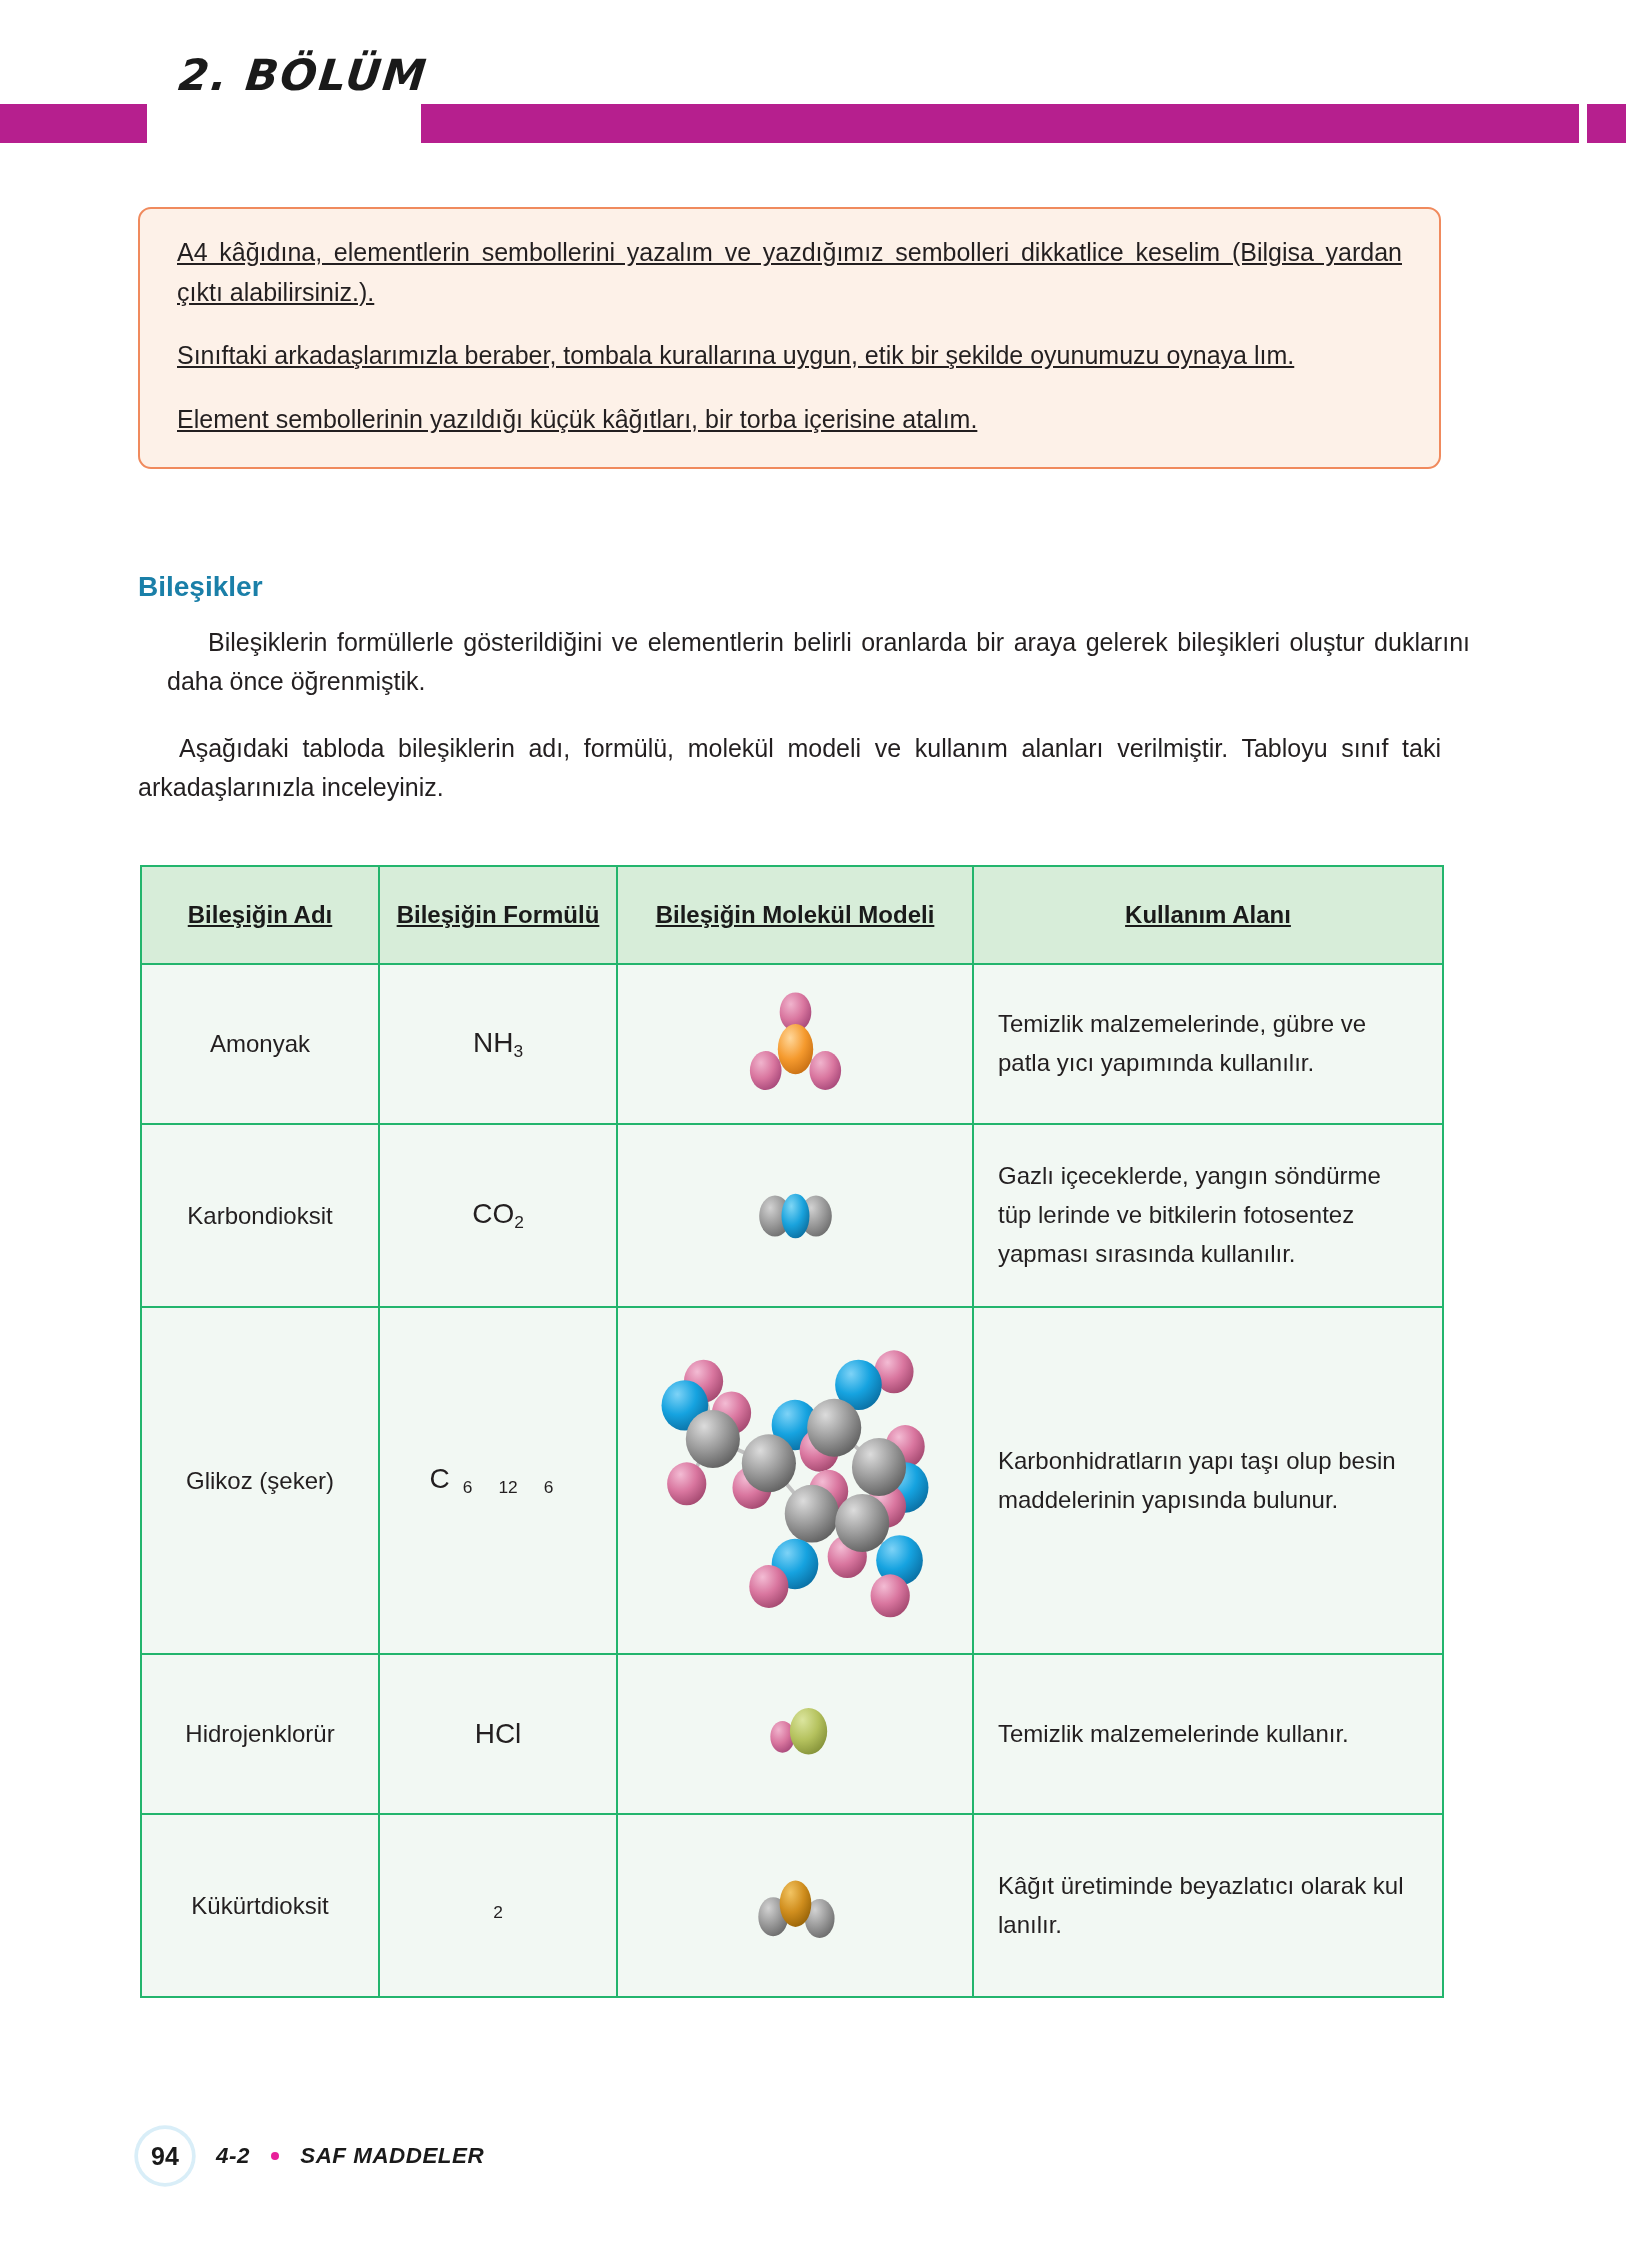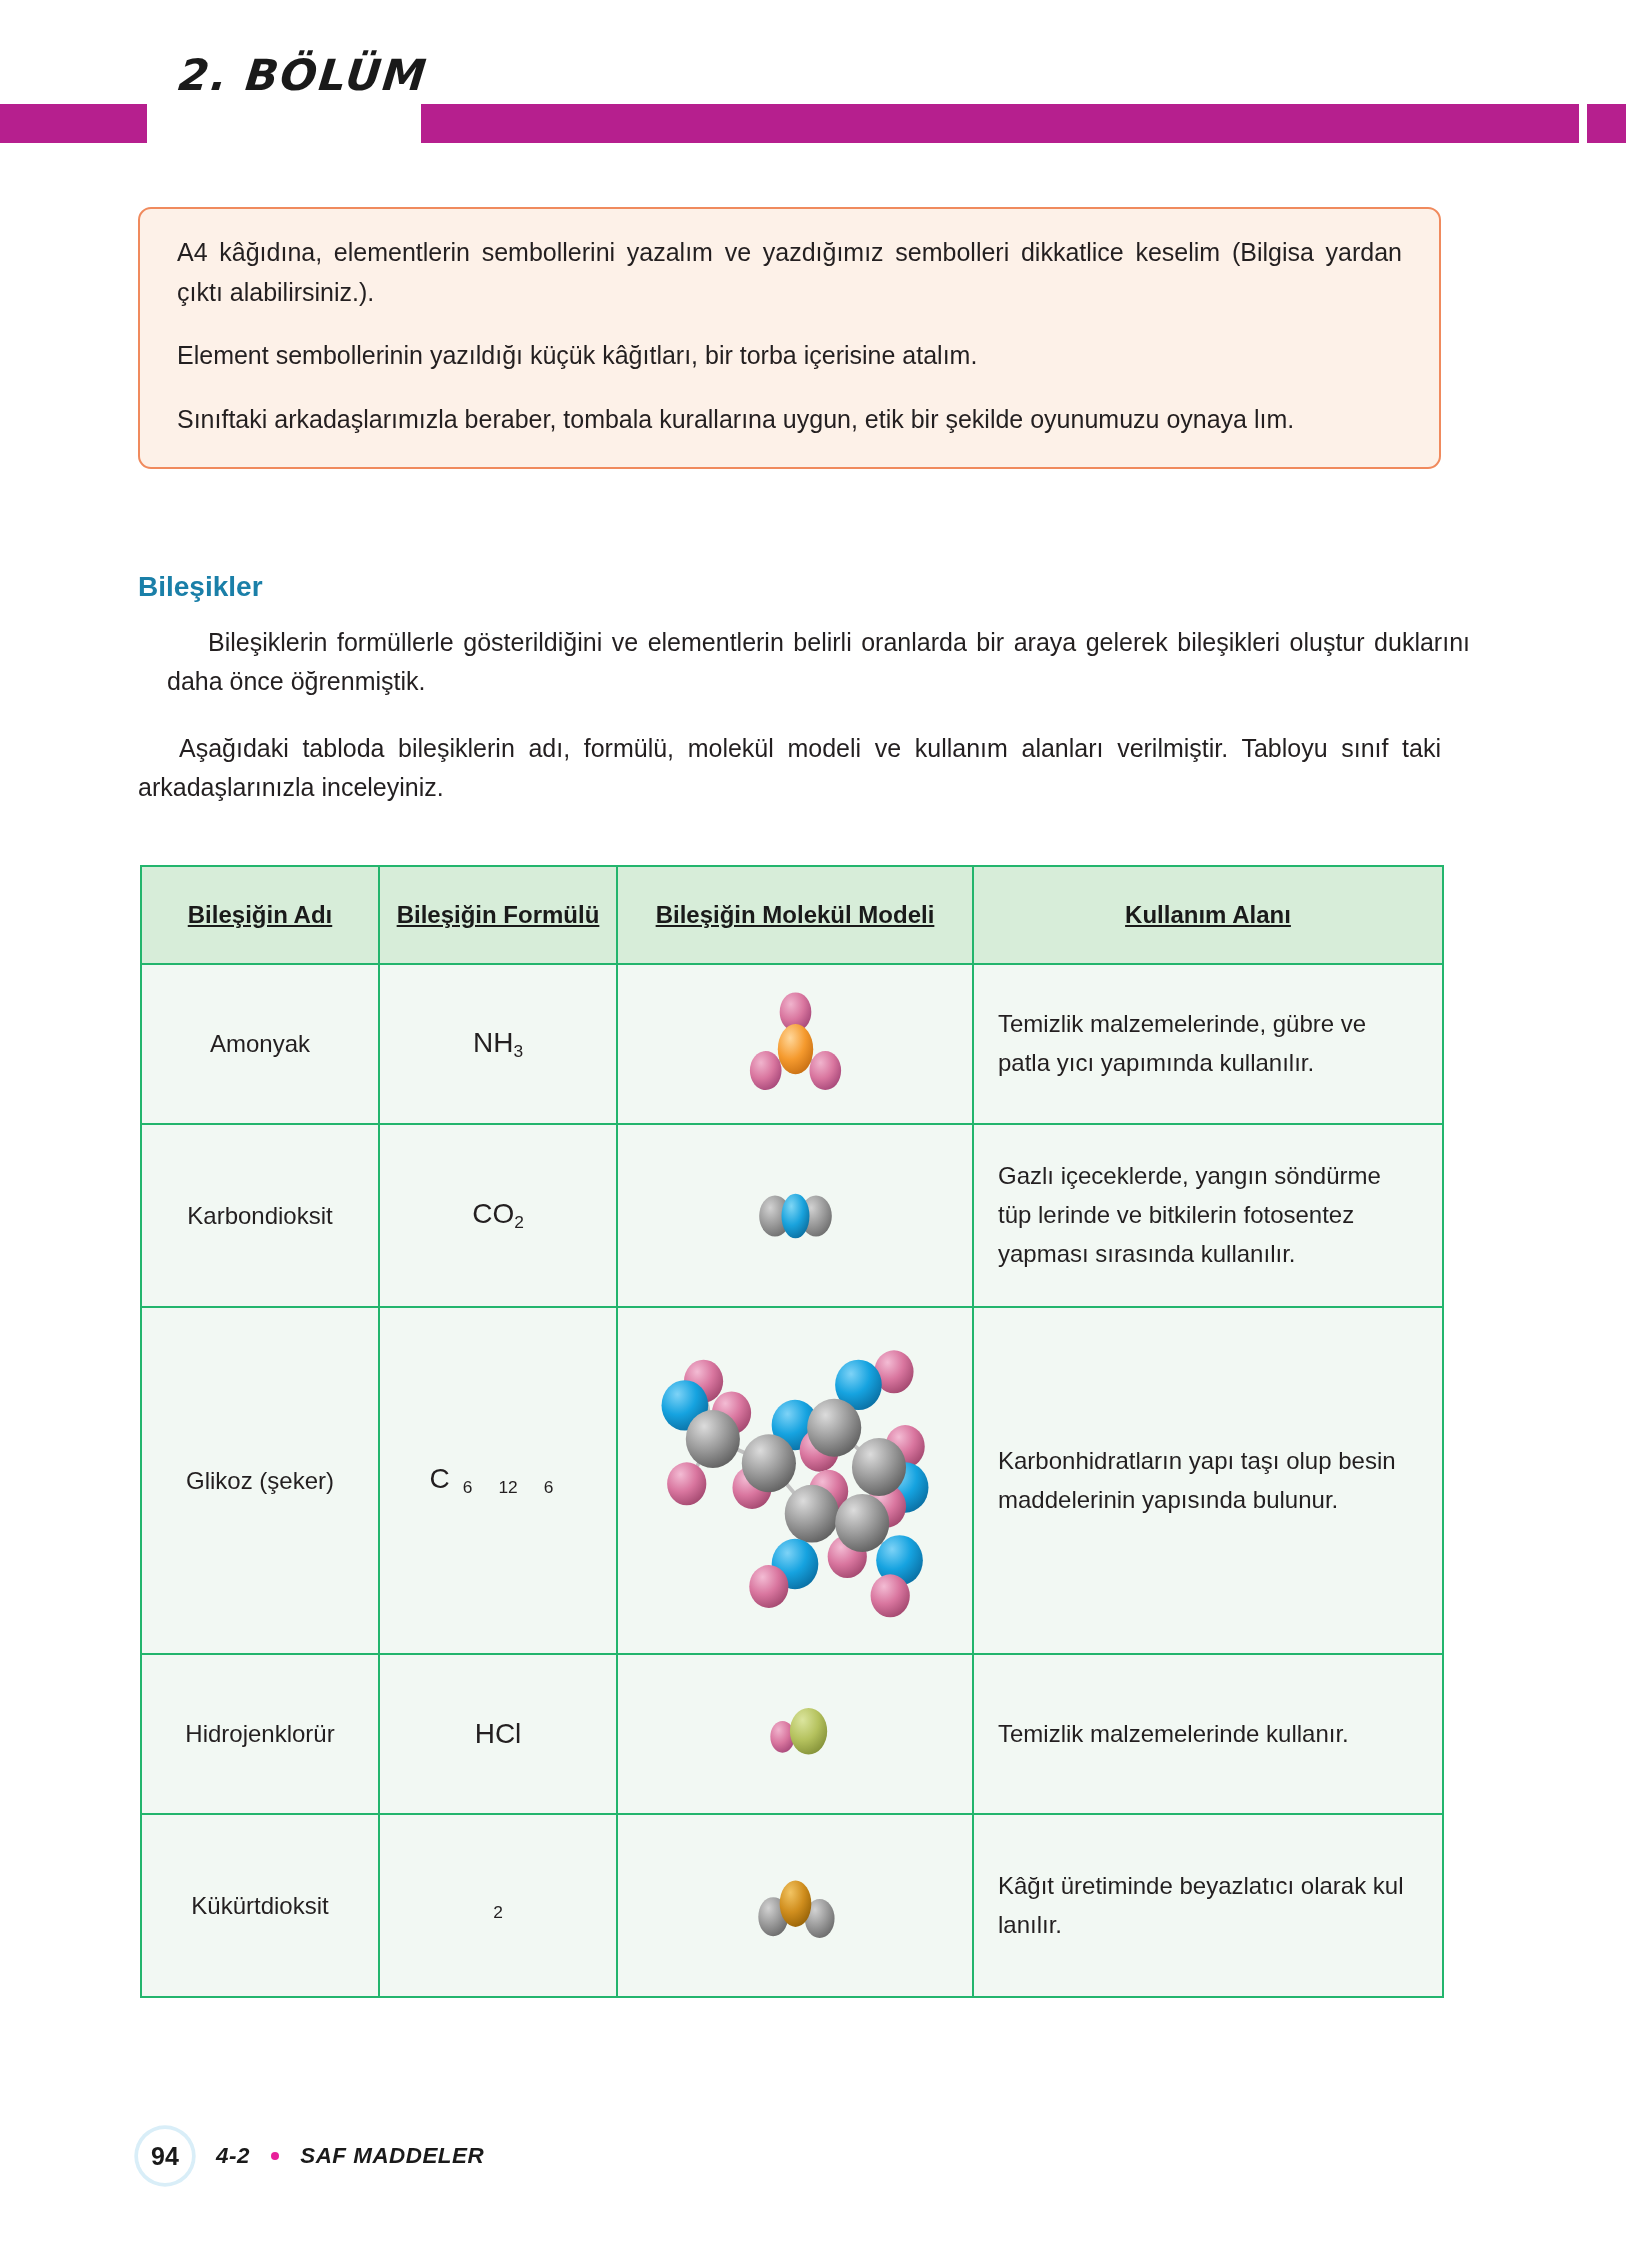--- a/index.html
+++ b/index.html
@@ -48,20 +48,21 @@
   
   .activity-box {
     position: absolute;
     left: 138px;
     top: 207px;
     width: 1303px;
     border: 2.8px solid #f08a5d;
     border-radius: 13px;
     background: #fdf1e8;
     padding: 24px 37px 28px 37px;
+    text-decoration: underline;
   }
   .activity-box p {
     margin: 0 0 24px 0;
     font-size: 25px;
     line-height: 1.58;
     color: #231f20;
     text-align: justify;
     text-justify: inter-word;
   }
   .activity-box p:last-child { margin-bottom: 0; }
@@ -196,22 +197,22 @@
 
 <div class="chapter-header">
   <div class="bar-seg bar-left"></div>
   <div class="bar-seg bar-mid"></div>
   <div class="bar-seg bar-right"></div>
   <div class="chapter-title">2. BÖLÜM</div>
 </div>
 
 <div class="activity-box">
   <p>A4 kâğıdına, elementlerin sembollerini yazalım ve yazdığımız sembolleri dikkatlice keselim (Bilgisa yardan çıktı alabilirsiniz.).</p>
+  <p>Sınıftaki arkadaşlarımızla beraber, tombala kurallarına uygun, etik bir şekilde oyunumuzu oynaya lım.</p>
   <p>Element sembollerinin yazıldığı küçük kâğıtları, bir torba içerisine atalım.</p>
-  <p>Sınıftaki arkadaşlarımızla beraber, tombala kurallarına uygun, etik bir şekilde oyunumuzu oynaya lım.</p>
 </div>
 
 <div class="section-heading">Bileşikler</div>
 
 <div class="body-text para-1">
   <span class="indent"></span><span>Bileşiklerin formüllerle gösterildiğini ve elementlerin belirli oranlarda bir araya gelerek bileşikleri oluştur duklarını daha önce öğrenmiştik.</span>
 </div>
 
 <div class="body-text para-2">
   <span class="indent"></span><span>Aşağıdaki tabloda bileşiklerin adı, formülü, molekül modeli ve kullanım alanları verilmiştir. Tabloyu sınıf taki arkadaşlarınızla inceleyiniz.</span>

